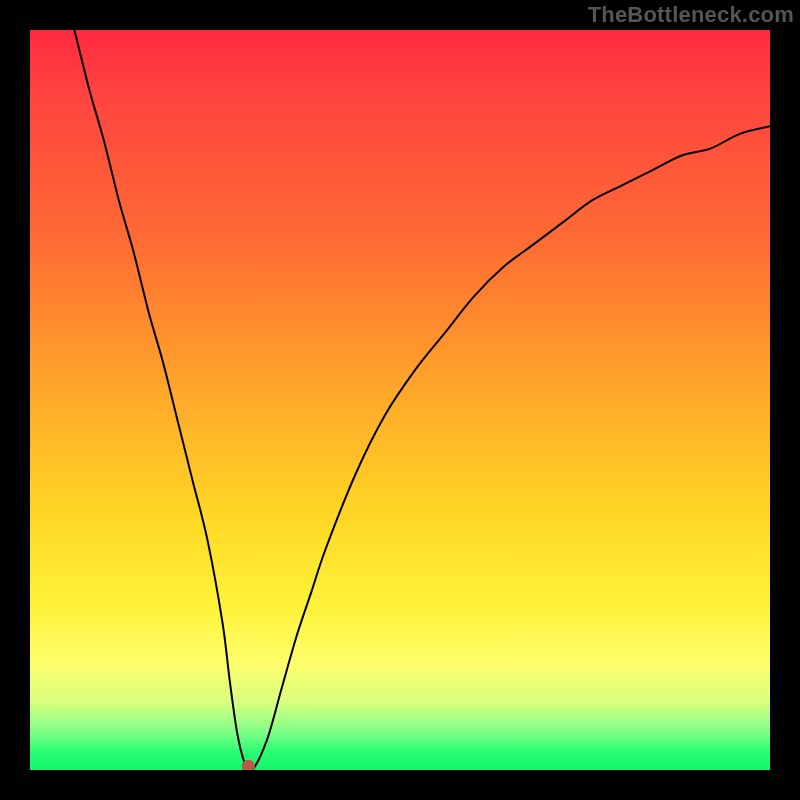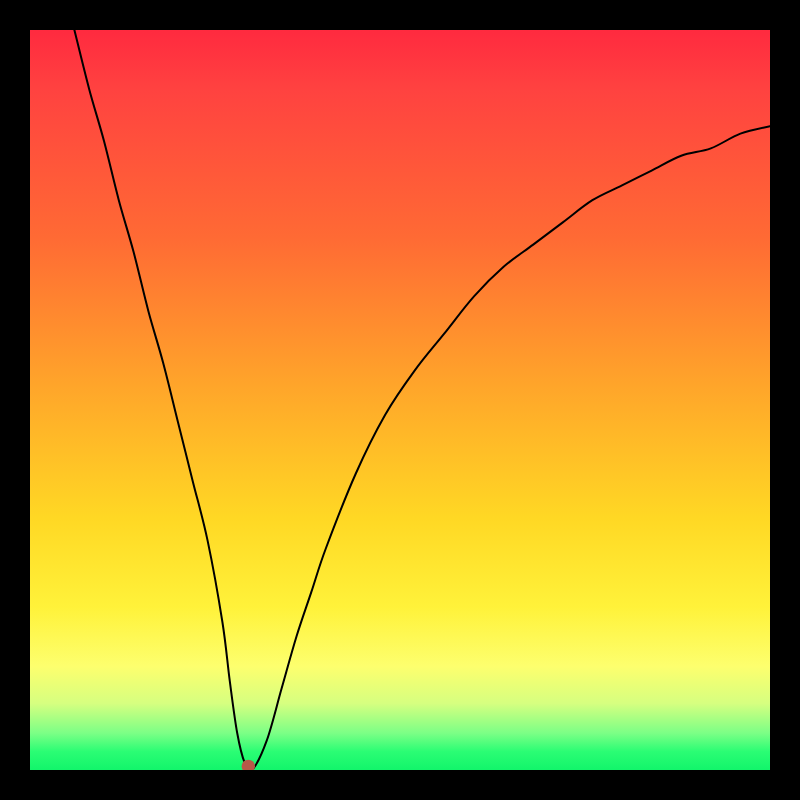--- a/index.html
+++ b/index.html
@@ -61,20 +61,21 @@
   }
   .dot {
     fill: #b75a48;
     stroke: none;
   }
 </style>
 </head>
 <body>
 
 <div class="frame">
+  <div class="watermark">TheBottleneck.com</div>
 
   <div class="plot">
     <div class="gradient"></div>
     <svg class="curve" viewBox="0 0 100 100" preserveAspectRatio="none">
       <path fill="none" stroke="#000" stroke-width="2" vector-effect="non-scaling-stroke" stroke-linecap="round" stroke-linejoin="round" d="M 6 0 C 6.333333333333333 1.3333333333333333, 7.333333333333333 5.5, 8 8 C 8.666666666666666 10.5, 9.333333333333334 12.5, 10 15 C 10.666666666666666 17.5, 11.333333333333332 20.5, 12 23 C 12.666666666666668 25.5, 13.333333333333336 27.5, 14.000000000000002 30 C 14.666666666666668 32.5, 15.333333333333334 35.5, 16 38 C 16.666666666666668 40.5, 17.333333333333332 42.49999999999999, 18 44.99999999999999 C 18.666666666666668 47.49999999999999, 19.333333333333332 50.33333333333333, 20 53 C 20.666666666666668 55.66666666666667, 21.333333333333332 58.333333333333336, 22 61 C 22.666666666666668 63.666666666666664, 23.333333333333332 65.83333333333333, 24 69 C 24.666666666666668 72.16666666666667, 25.5 76.83333333333333, 26 80 C 26.5 83.16666666666667, 26.666666666666664 85.5, 27 88 C 27.333333333333336 90.5, 27.66666666666667 93.16666666666667, 28.000000000000004 95 C 28.333333333333336 96.83333333333333, 28.666666666666664 98.16666666666667, 28.999999999999996 99 C 29.33333333333333 99.83333333333333, 29.5 100.5, 30 100 C 30.5 99.5, 31.333333333333332 97.83333333333333, 32 96 C 32.666666666666664 94.16666666666667, 33.333333333333336 91.33333333333333, 34 89 C 34.666666666666664 86.66666666666667, 35.333333333333336 84.16666666666667, 36 82 C 36.666666666666664 79.83333333333333, 37.333333333333336 78, 38 76 C 38.666666666666664 74, 39 72.66666666666667, 40 70 C 41 67.33333333333333, 42.666666666666664 63, 44 60 C 45.333333333333336 57, 46.666666666666664 54.333333333333336, 48 52 C 49.333333333333336 49.666666666666664, 50.666666666666664 47.833333333333336, 52 46 C 53.333333333333336 44.166666666666664, 54.66666666666667 42.666666666666664, 56.00000000000001 41 C 57.33333333333334 39.333333333333336, 58.66666666666667 37.5, 60 36 C 61.33333333333333 34.5, 62.666666666666664 33.166666666666664, 64 32 C 65.33333333333333 30.833333333333332, 66.66666666666667 30, 68 29 C 69.33333333333333 28, 70.66666666666667 27, 72 26 C 73.33333333333333 25, 74.66666666666667 23.833333333333332, 76 23 C 77.33333333333333 22.166666666666668, 78.66666666666667 21.666666666666668, 80 21 C 81.33333333333333 20.333333333333332, 82.66666666666667 19.666666666666668, 84 19 C 85.33333333333333 18.333333333333332, 86.66666666666667 17.5, 88 17 C 89.33333333333333 16.5, 90.66666666666667 16.5, 92 16 C 93.33333333333333 15.5, 94.66666666666667 14.5, 96 14 C 97.33333333333333 13.5, 99.33333333333333 13.166666666666666, 100 13"></path>
       <circle class="dot" r="0.9" cx="29.5" cy="99.5" fill="#b75a48"></circle>
     </svg>
   </div>
 </div>
 

